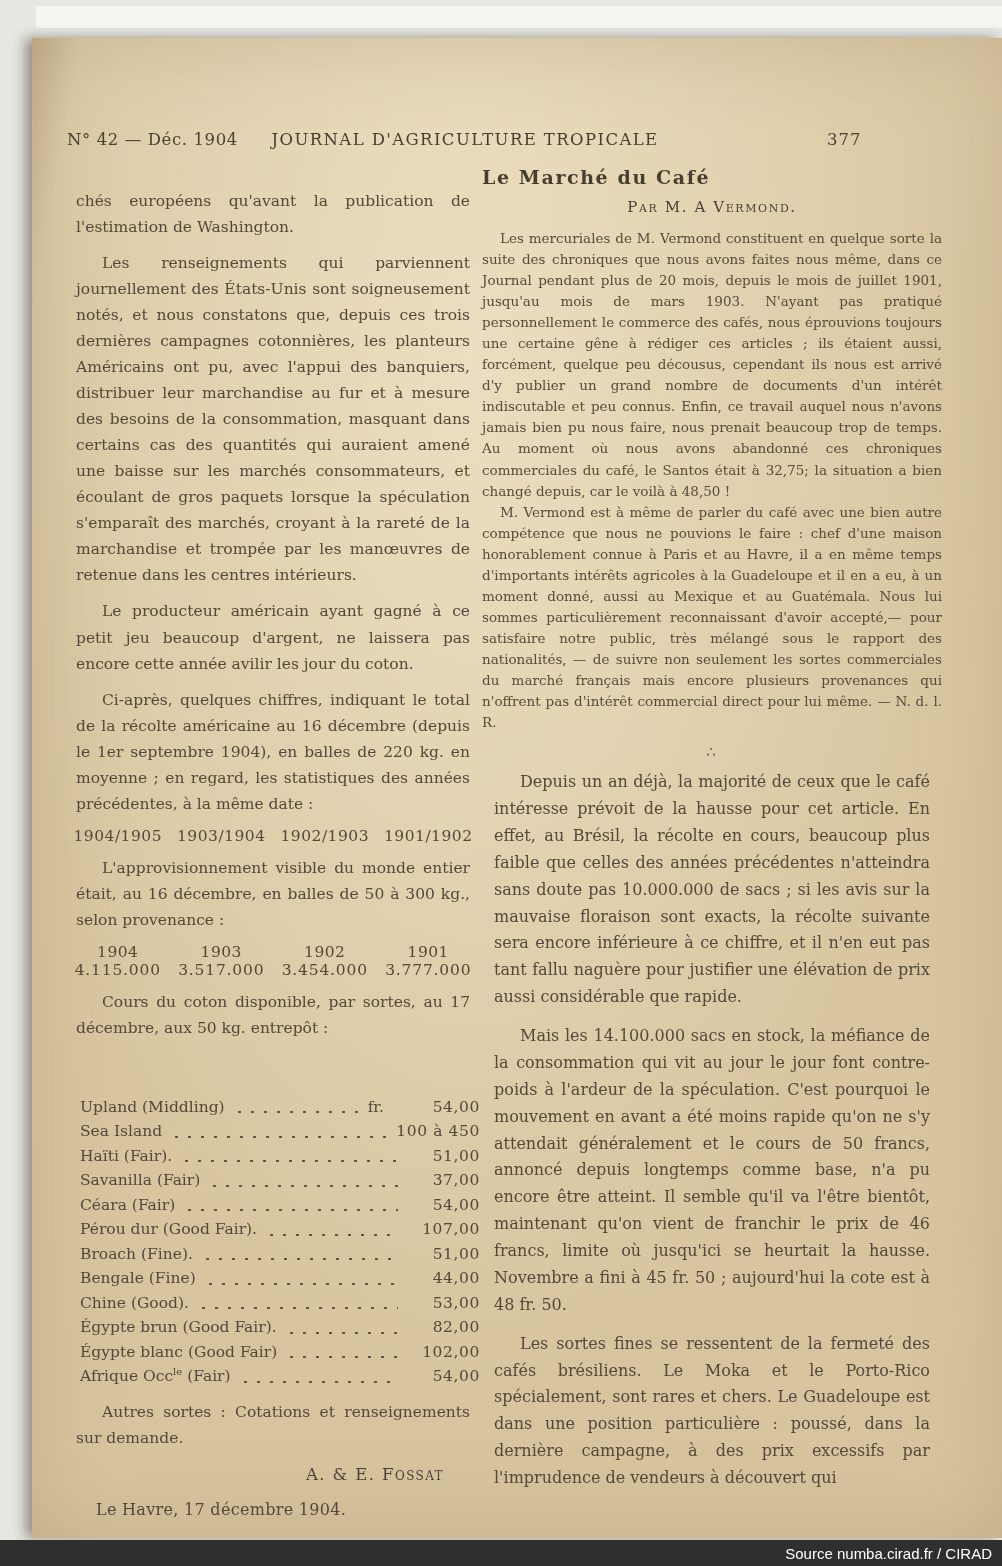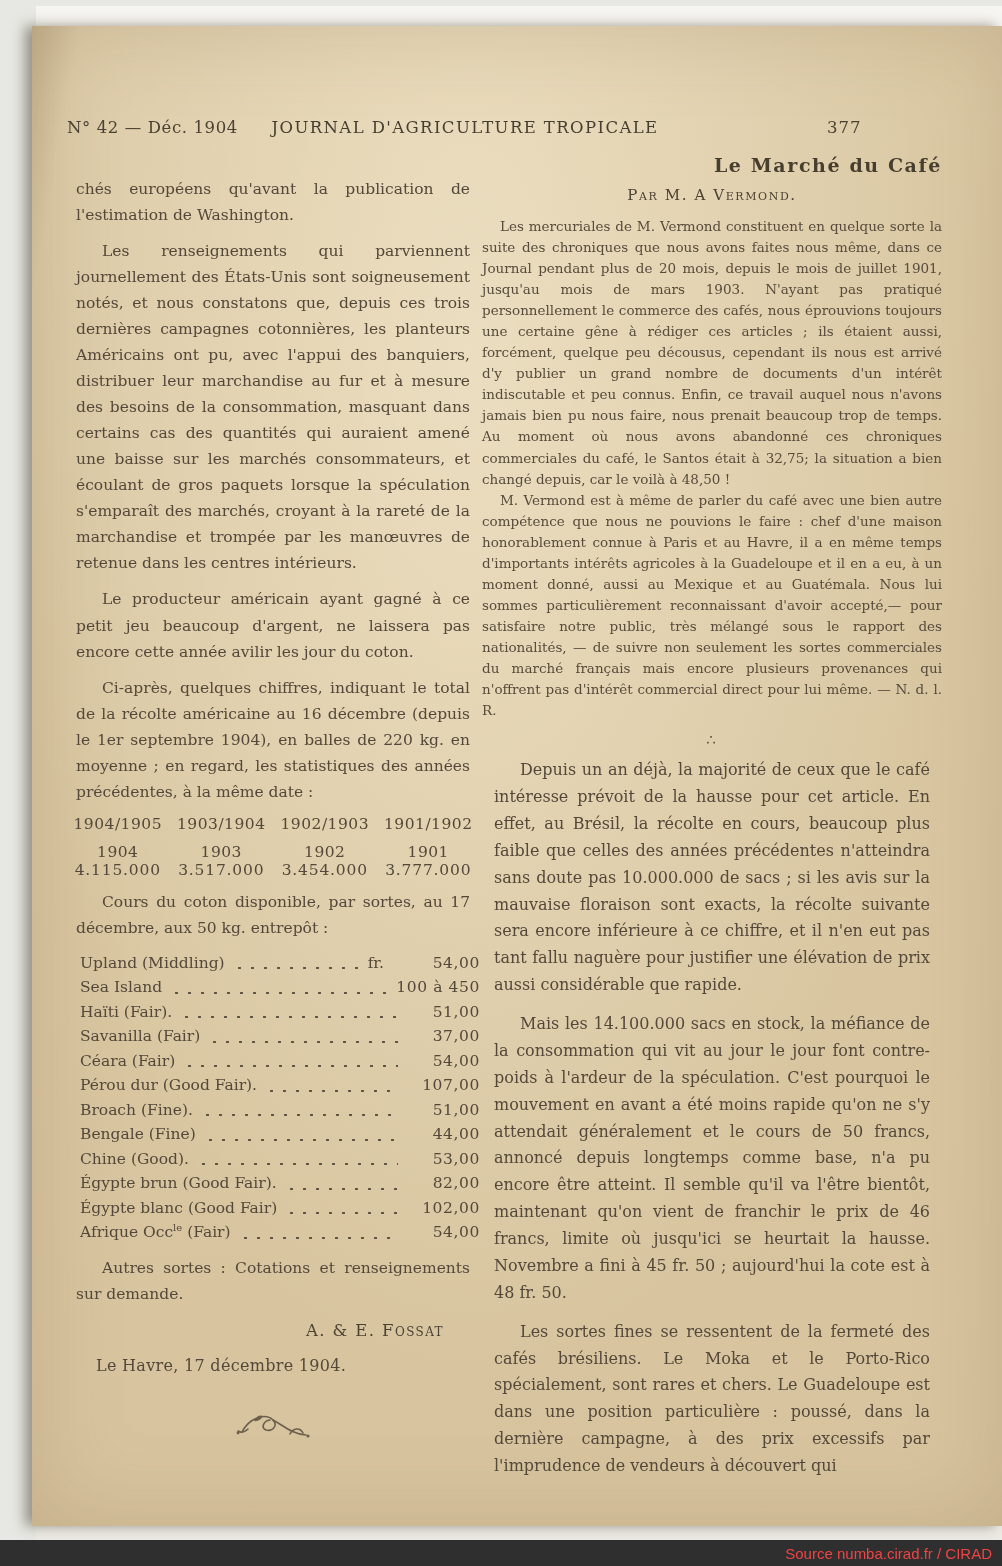--- a/index.html
+++ b/index.html
@@ -5,21 +5,21 @@
   html,body{margin:0;padding:0;}
   body{
     width:1002px;height:1566px;position:relative;overflow:hidden;
     background:#e7e8e3;
     font-family:"DejaVu Serif", serif;
   }
   
   .top-white{position:absolute;left:36px;right:0;top:6px;height:22px;background:#f6f5f1;}
   .bottom-white{position:absolute;left:36px;right:0;top:1524px;height:16px;background:#edebe5;}
   .page{
-    position:absolute;left:32px;top:26px;width:970px;height:1500px;
+    position:absolute;left:32px;top:38px;width:970px;height:1500px;
     background:
       radial-gradient(ellipse at 45% 22%, rgba(255,248,226,.45), rgba(255,248,226,0) 62%),
       linear-gradient(100deg, rgba(110,85,50,.20), rgba(110,85,50,0) 4%),
       linear-gradient(#dccaa6,#d7c49e);
     box-shadow:-7px 0 12px rgba(70,58,42,.5), inset 0 0 90px rgba(125,97,58,.22);
     color:#54483a;
   }
   
   .masthead{position:absolute;top:92px;left:0;width:100%;height:28px;font-size:16.5px;color:#4a4234;}
   .masthead .issue{position:absolute;left:35px;letter-spacing:.6px;white-space:nowrap;}
@@ -38,39 +38,39 @@
   
   .price-list{margin:8px 0 2px 14px;font-size:15.5px;}
   .price-row{display:flex;align-items:baseline;line-height:1.58;}
   .p-name{white-space:nowrap;}
   .p-name sup{font-size:10px;}
   .leader{
     flex:1;height:5px;margin:0 8px;align-self:flex-end;margin-bottom:5px;
     background-image:radial-gradient(circle, #5d5142 1.1px, rgba(0,0,0,0) 1.4px);
     background-size:13px 4px;background-repeat:repeat-x;background-position:left bottom;
   }
-  .p-unit{margin-right:22px;}
+  .p-unit{margin-right:22px;margin-top:44px;}
   .p-unit:empty{margin:0;}
   .p-value{min-width:74px;text-align:right;letter-spacing:.6px;white-space:nowrap;}
   .signature{margin:14px 36px 0 0;text-align:right;font-variant:small-caps;letter-spacing:1.4px;font-size:16.5px;color:#4c4234;}
   .dateline{margin:16px 0 0 30px;font-size:16px;letter-spacing:.3px;}
   .flourish{margin:34px 0 0 0;text-align:center;}
   
-  .art-title{margin:0;text-align:right;font-size:19px;font-weight:bold;letter-spacing:1.6px;color:#463e2f;}
+  .art-title{margin:0;text-align:left;font-size:19px;font-weight:bold;letter-spacing:1.6px;color:#463e2f;}
   .art-sub{margin:10px 0 0 0;text-align:center;font-size:16.5px;letter-spacing:.4px;}
   .art-by{margin:10px 0 12px 0;text-align:center;font-variant:small-caps;letter-spacing:1.6px;font-size:15px;color:#4c4234;}
   p.note{margin:0;font-size:13.5px;line-height:1.56;text-align:justify;text-indent:18px;color:#574b3c;}
   .asterism{margin:10px 0 8px 0;text-align:center;font-size:15px;letter-spacing:2px;color:#574b3c;}
   p.artbody{margin:12px;font-size:16px;line-height:1.68;text-align:justify;text-indent:26px;}
   p.artbody.first{margin-top:2px;}
   
   .credit-bar{
     position:absolute;left:0;right:0;top:1540px;height:26px;background:#2f2f30;
     display:flex;align-items:center;justify-content:flex-end;
-    font-family:"Liberation Sans", sans-serif;font-size:15px;color:#ef4444;padding-right:10px;box-sizing:border-box;
+    font-family:"Liberation Sans", sans-serif;font-size:15px;color:#ffffff;padding-right:10px;box-sizing:border-box;
   }
 </style>
 </head>
 <body>
 
 <div class="top-white"></div>
 <div class="bottom-white"></div>
 
 <div class="page">
 
@@ -88,20 +88,21 @@
 
     <div class="stat-table">
       <div class="stat-row">
         <span>1904/1905</span>
         <span>1903/1904</span>
         <span>1902/1903</span>
         <span>1901/1902</span>
       </div>
     </div>
 
+    <p class="body">L'approvisionnement visible du monde entier était, au 16 décembre, en balles de 50 à 300 kg., selon provenance :</p>
 
     <div class="stat-table">
       <div class="stat-row">
         <span>1904</span>
         <span>1903</span>
         <span>1902</span>
         <span>1901</span>
       </div>
       <div class="stat-row vals">
         <span>4.115.000</span>

